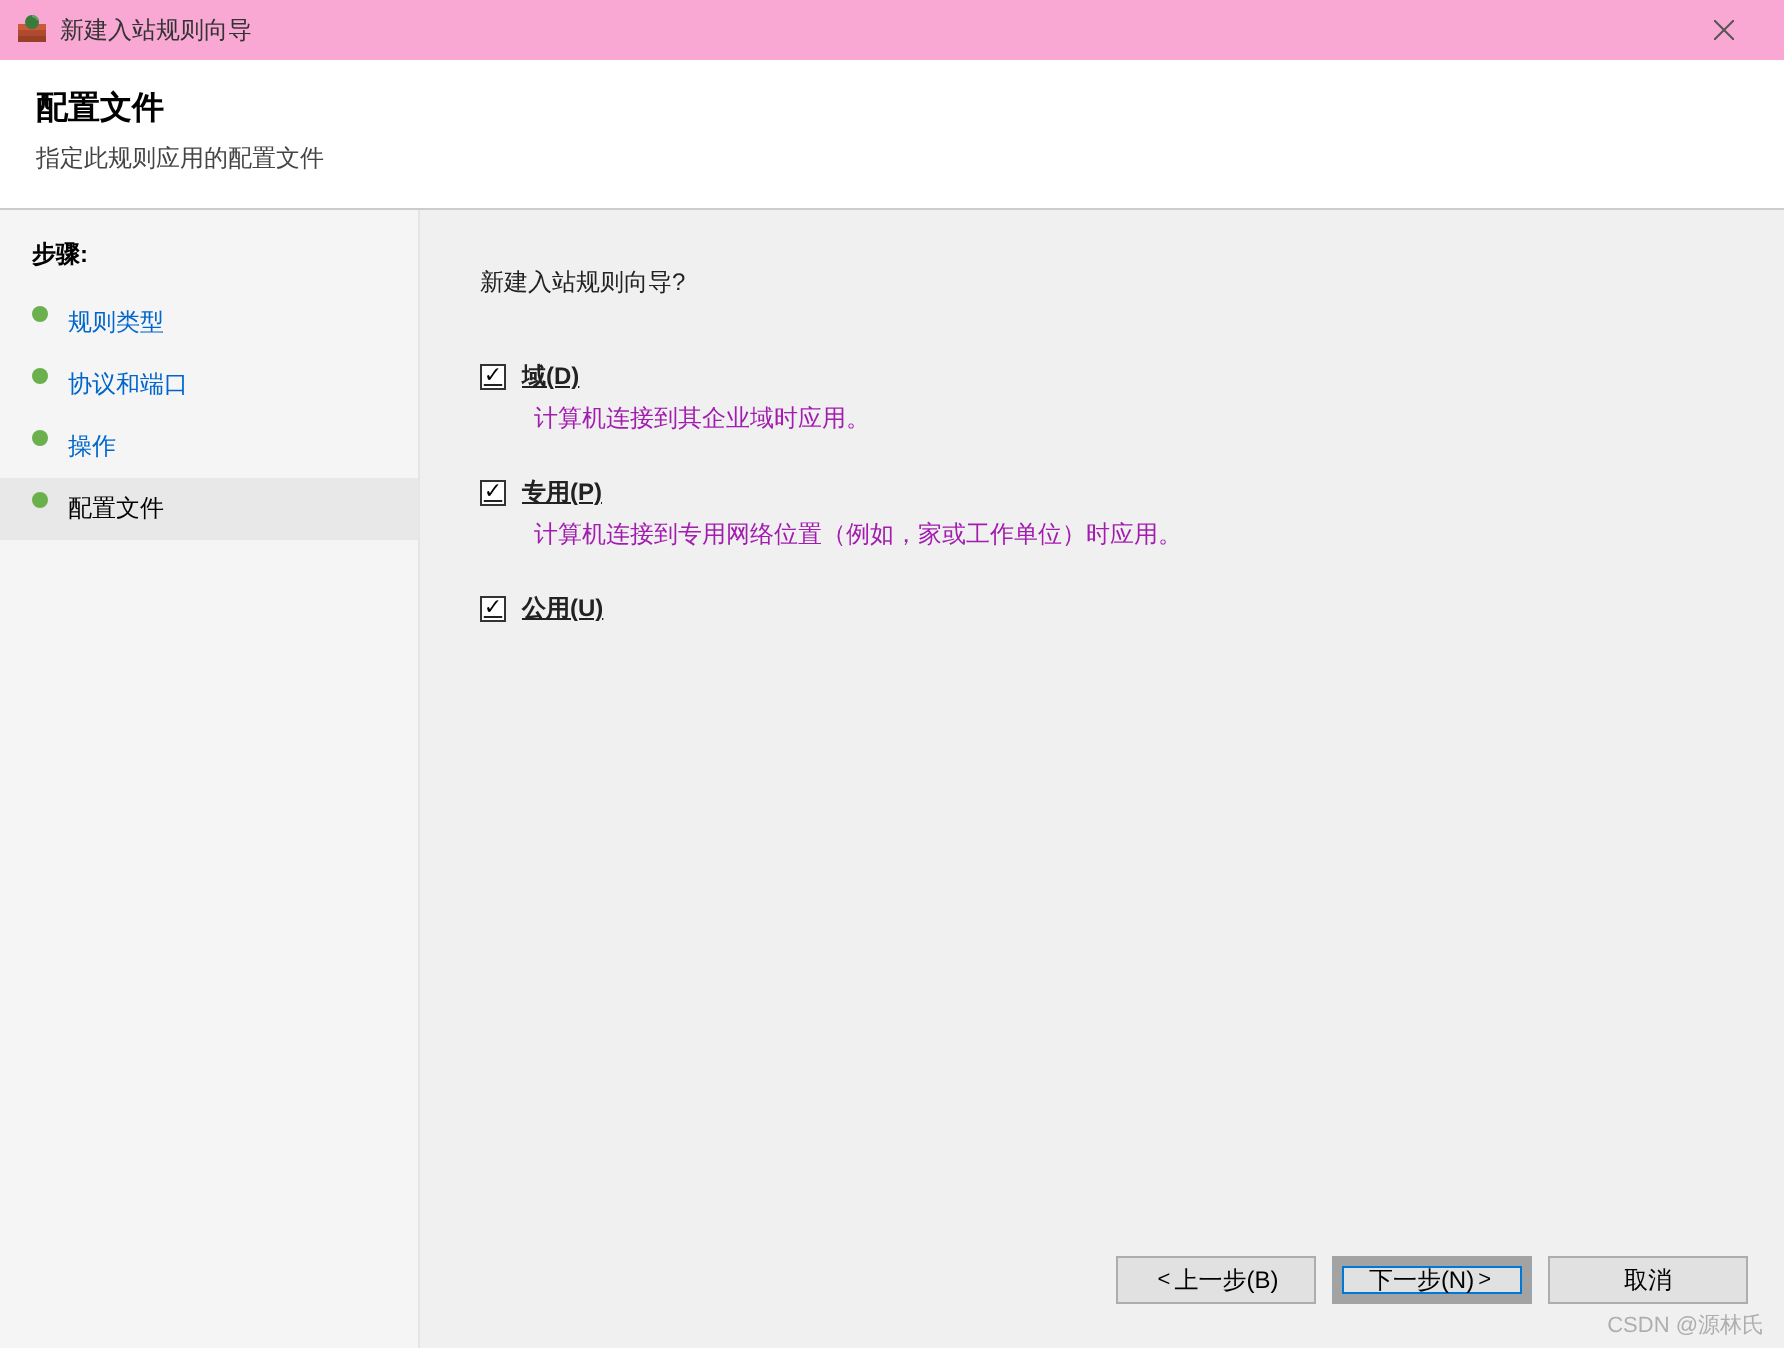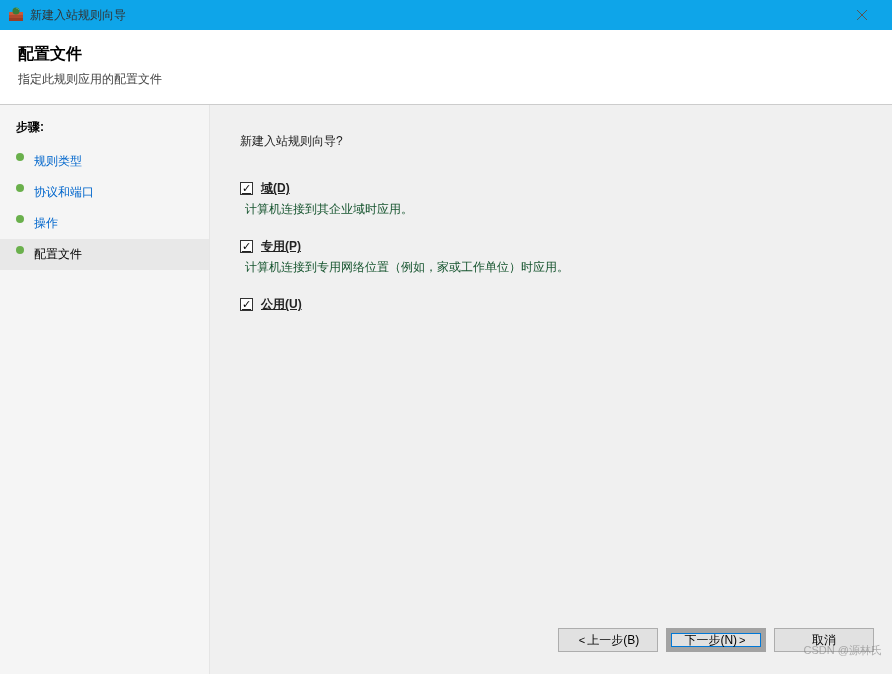--- a/index.html
+++ b/index.html
@@ -14,21 +14,21 @@
       width: 892px;
       height: 674px;
       overflow: hidden;
       position: relative;
     }
     .titlebar {
       height: 30px;
       display: flex;
       align-items: center;
       padding: 0 8px;
-      background: #0ea5e9;
+      background: #f9a8d4;
     }
     .titlebar-icon {
       width: 16px;
       height: 16px;
       margin-right: 6px;
       position: relative;
     }
     .titlebar-icon svg { display:block; }
     .titlebar-title {
       flex: 1;
@@ -135,23 +135,23 @@
     .checkbox.checked::after {
       content: "✓";
       font-size: 11px;
       line-height: 1;
       color: #000;
     }
     .option-label {
       font-weight: bold;
     }
     .option-desc {
-      margin-left: 5px;
+      margin-left: 27px;
       margin-top: 4px;
-      color: #14532d;
+      color: #a21caf;
     }
     .footer {
       position: absolute;
       bottom: 22px;
       right: 18px;
       display: flex;
       gap: 8px;
     }
     .btn {
       min-width: 100px;
@@ -168,21 +168,21 @@
     .btn .arrow {
       font-size: 11px;
       padding: 0 2px;
     }
     .btn.primary {
       border: 5px solid #a3a3a3;
       box-shadow: inset 0 0 0 1px #0078d7;
     }
     .watermark {
       position: absolute;
-      bottom: 16px;
+      bottom: 4px;
       right: 10px;
       font-size: 11px;
       color: rgba(120,120,120,0.55);
       pointer-events: none;
     }
   </style>
 </head>
 <body>
 
 <div class="titlebar">

